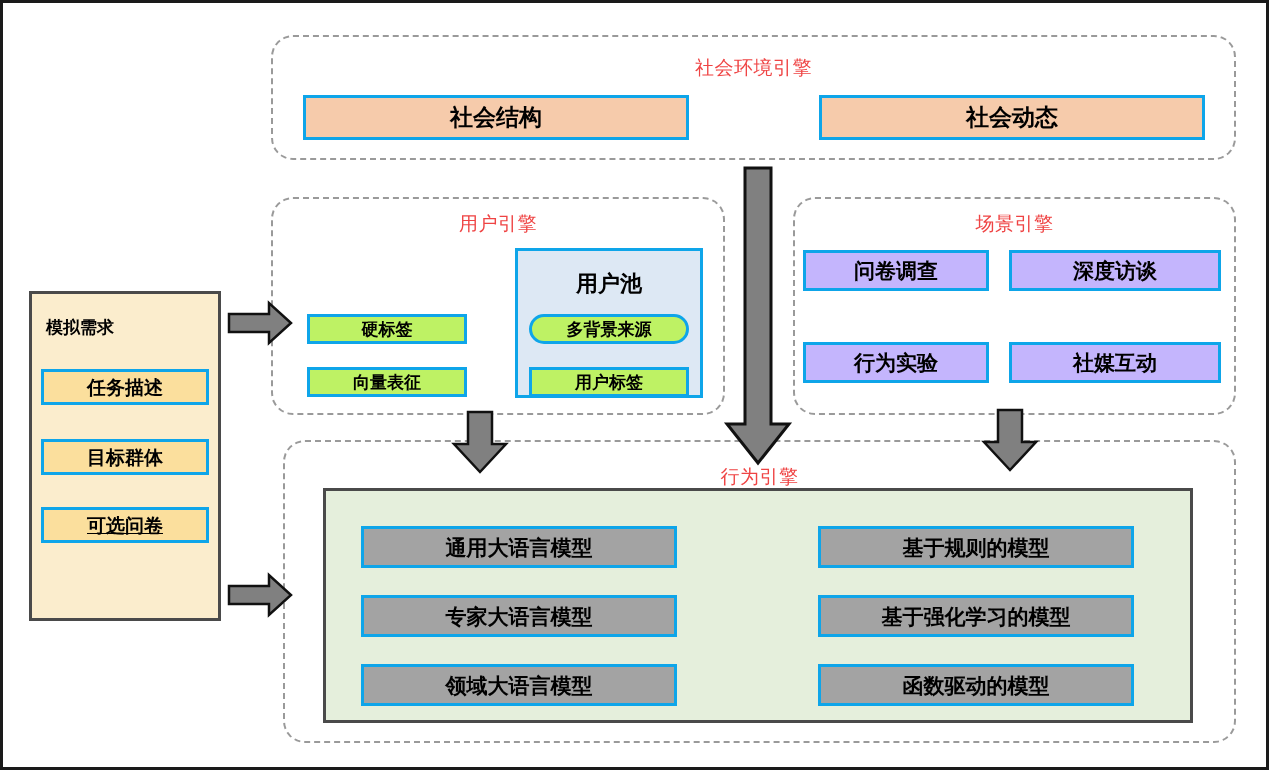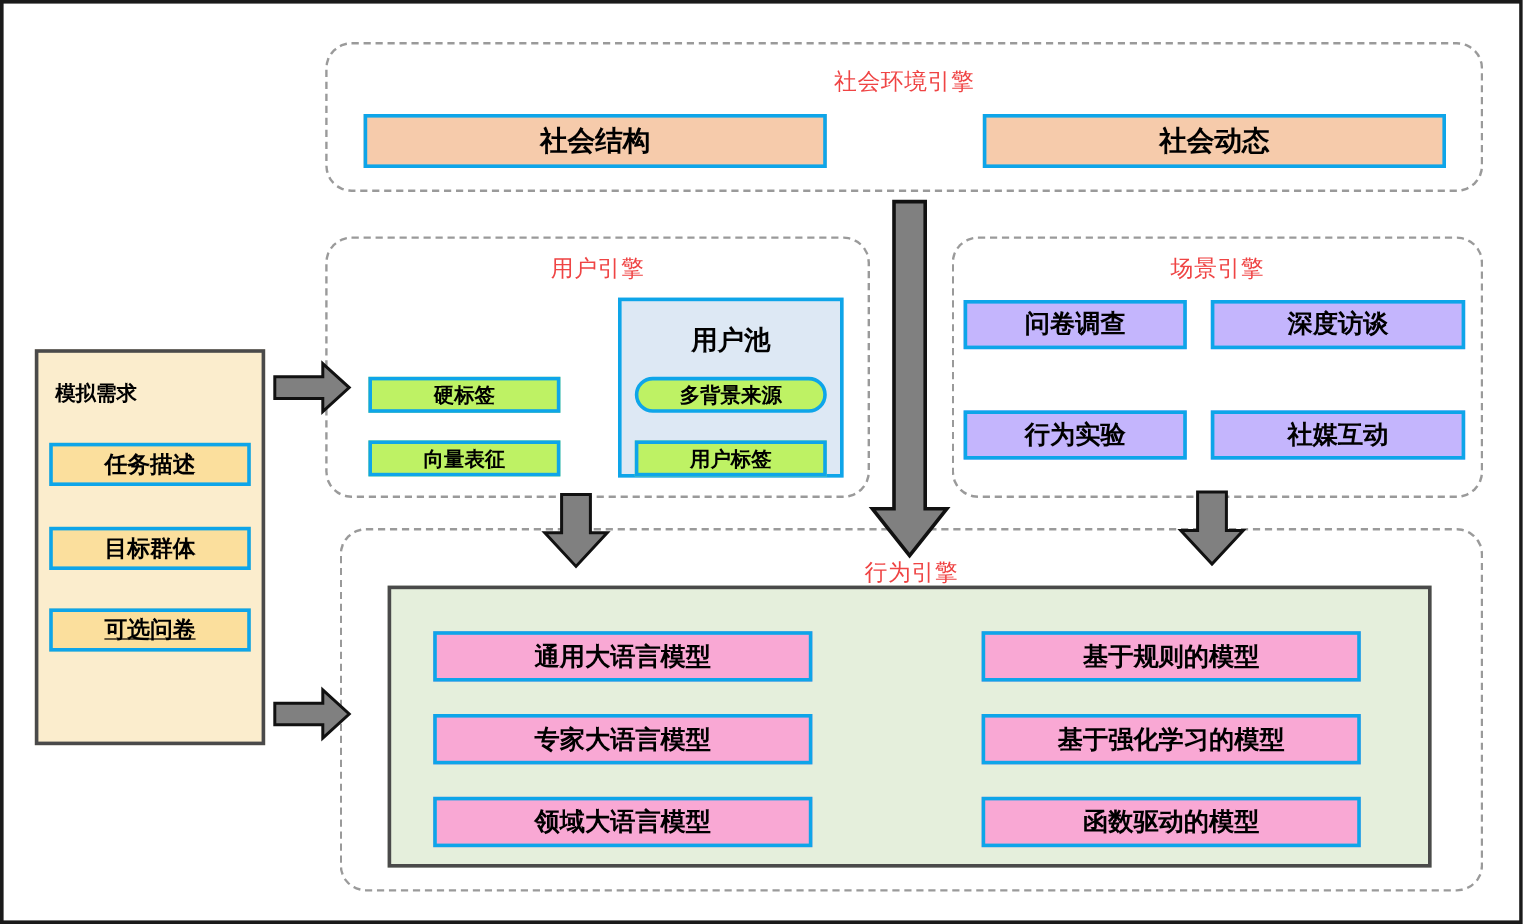--- a/index.html
+++ b/index.html
@@ -39,21 +39,21 @@
     color:#000;
     text-align:center;
     line-height:1;
   }
   
   .peach{background:#f6cbab;}
   .blue-outer{background:#dde8f4;}
   .blue-inner{background:#bef264;}
   .lav{background:#c4b5fd;}
   .green-outer{background:#e5efdc;border:3px solid #4a4a4a;}
-  .green-inner{background:#f9a8d4;}
+  .green-inner{background:#a3a3a3;}
   .yellow-inner{background:#fbdf9d;}
 
   
   #sim-panel{
     position:absolute;
     left:26px;top:288px;width:192px;height:330px;
     background:#fbedcd;
     border:3px solid #4a4a4a;
     box-sizing:border-box;
   }

